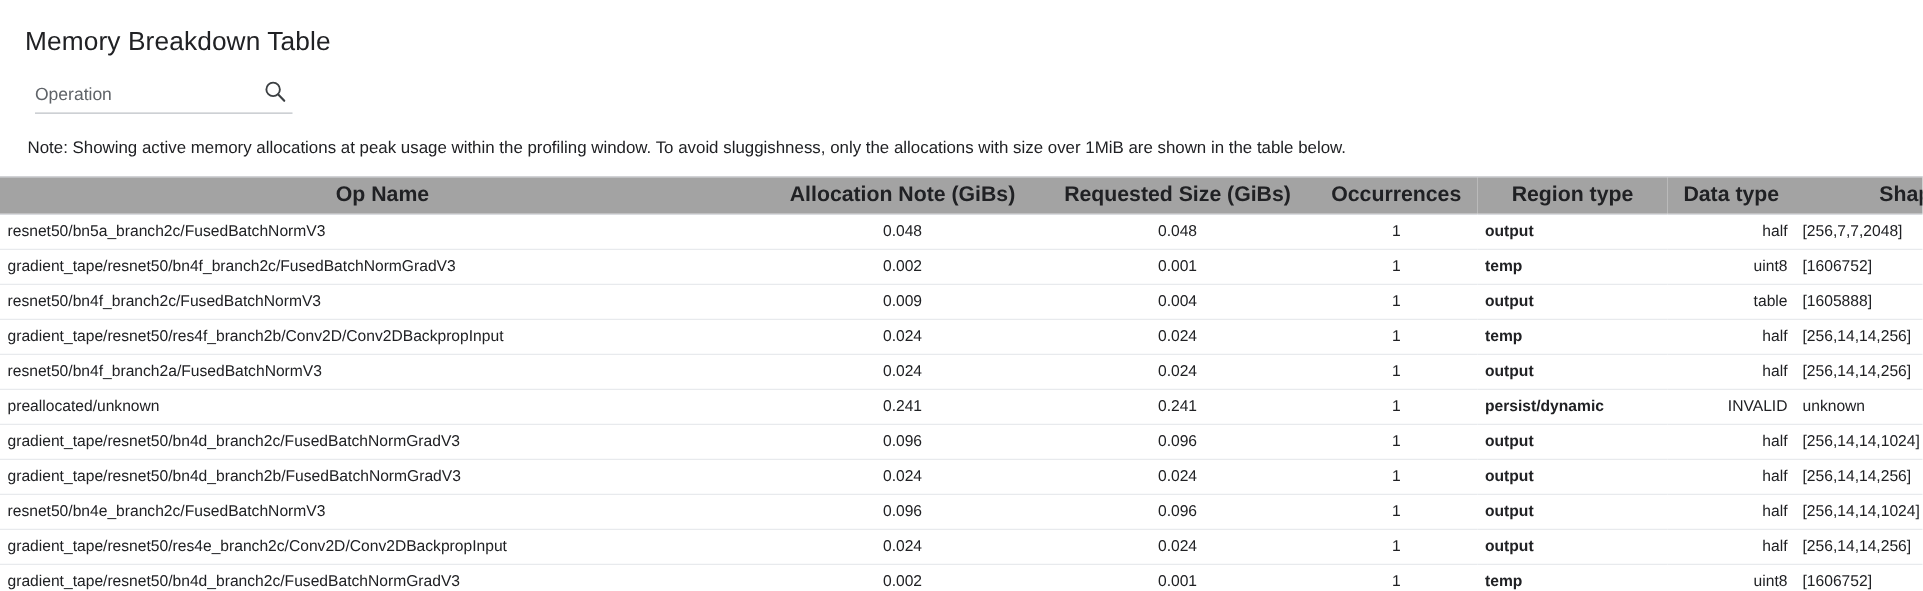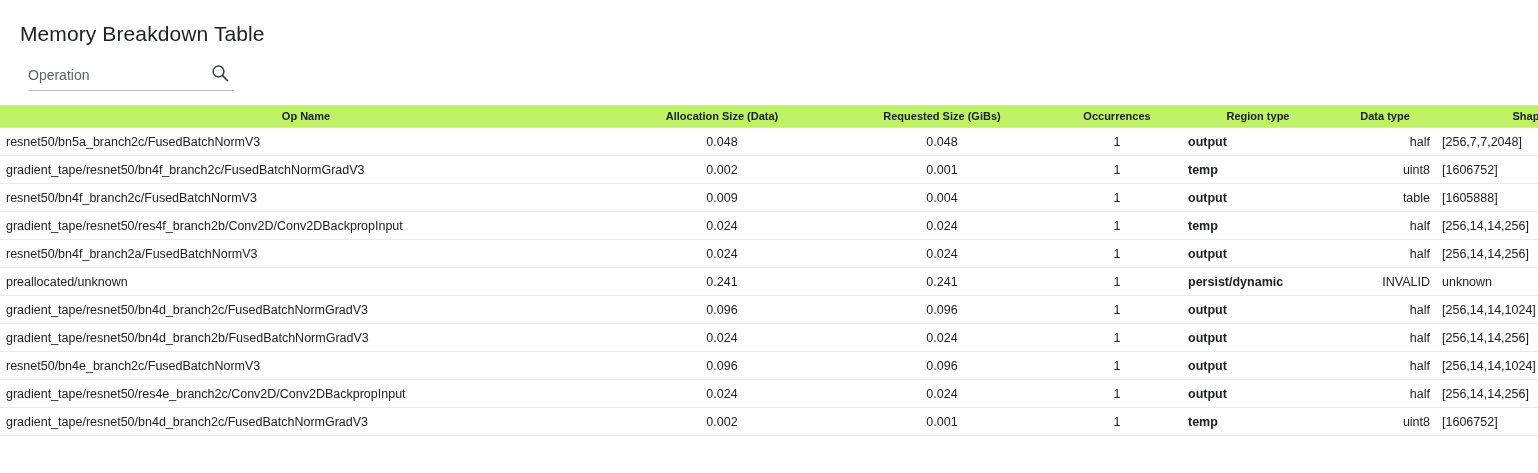--- a/index.html
+++ b/index.html
@@ -70,27 +70,27 @@
     line-height: 1.3;
   }
   table.mem {
     width: 1538px;
     border-collapse: collapse;
     margin-top: 14px;
     table-layout: fixed;
     font-size: 12.5px;
   }
   table.mem th {
-    font-size: 11px;
+    font-size: 17px;
     font-weight: 700;
     color: #202124;
     border-bottom: 1px solid #dadce0;
     border-top: 1px solid #dadce0;
     padding: 4px 6px 5px 6px;
-    background: #bef264;
+    background: #a3a3a3;
     text-align: center;
   }
   table.mem td {
     border-bottom: 1px solid #e8eaed;
     padding: 4px 6px 4px 6px;
     color: #202124;
     height: 19px;
     white-space: nowrap;
     overflow: hidden;
     text-overflow: ellipsis;
@@ -118,26 +118,27 @@
       <input class="search-input" type="text" placeholder="Operation" style="">
       <span class="search-icon">
         <svg width="20" height="20" viewBox="0 0 20 20">
           <circle cx="8.5" cy="8.5" r="5.4" fill="none" stroke="#3c4043" stroke-width="1.5"></circle>
           <line x1="12.6" y1="12.6" x2="17.4" y2="17.6" stroke="#3c4043" stroke-width="1.7" stroke-linecap="round"></line>
         </svg>
       </span>
     </div>
   </div>
 
+  <div class="note">Note: Showing active memory allocations at peak usage within the profiling window. To avoid sluggishness, only the allocations with size over 1MiB are shown in the table below.</div>
 
   <table class="mem">
     <thead>
       <tr>
         <th class="c0">Op Name</th>
-        <th class="c1">Allocation Size (Data)</th>
+        <th class="c1">Allocation Note (GiBs)</th>
         <th class="c2">Requested Size (GiBs)</th>
         <th class="c3">Occurrences</th>
         <th class="c4">Region type</th>
         <th class="c5">Data type</th>
         <th class="c6">Shape</th>
       </tr>
     </thead>
     <tbody>
       <tr>
         <td class="c0">resnet50/bn5a_branch2c/FusedBatchNormV3</td>

